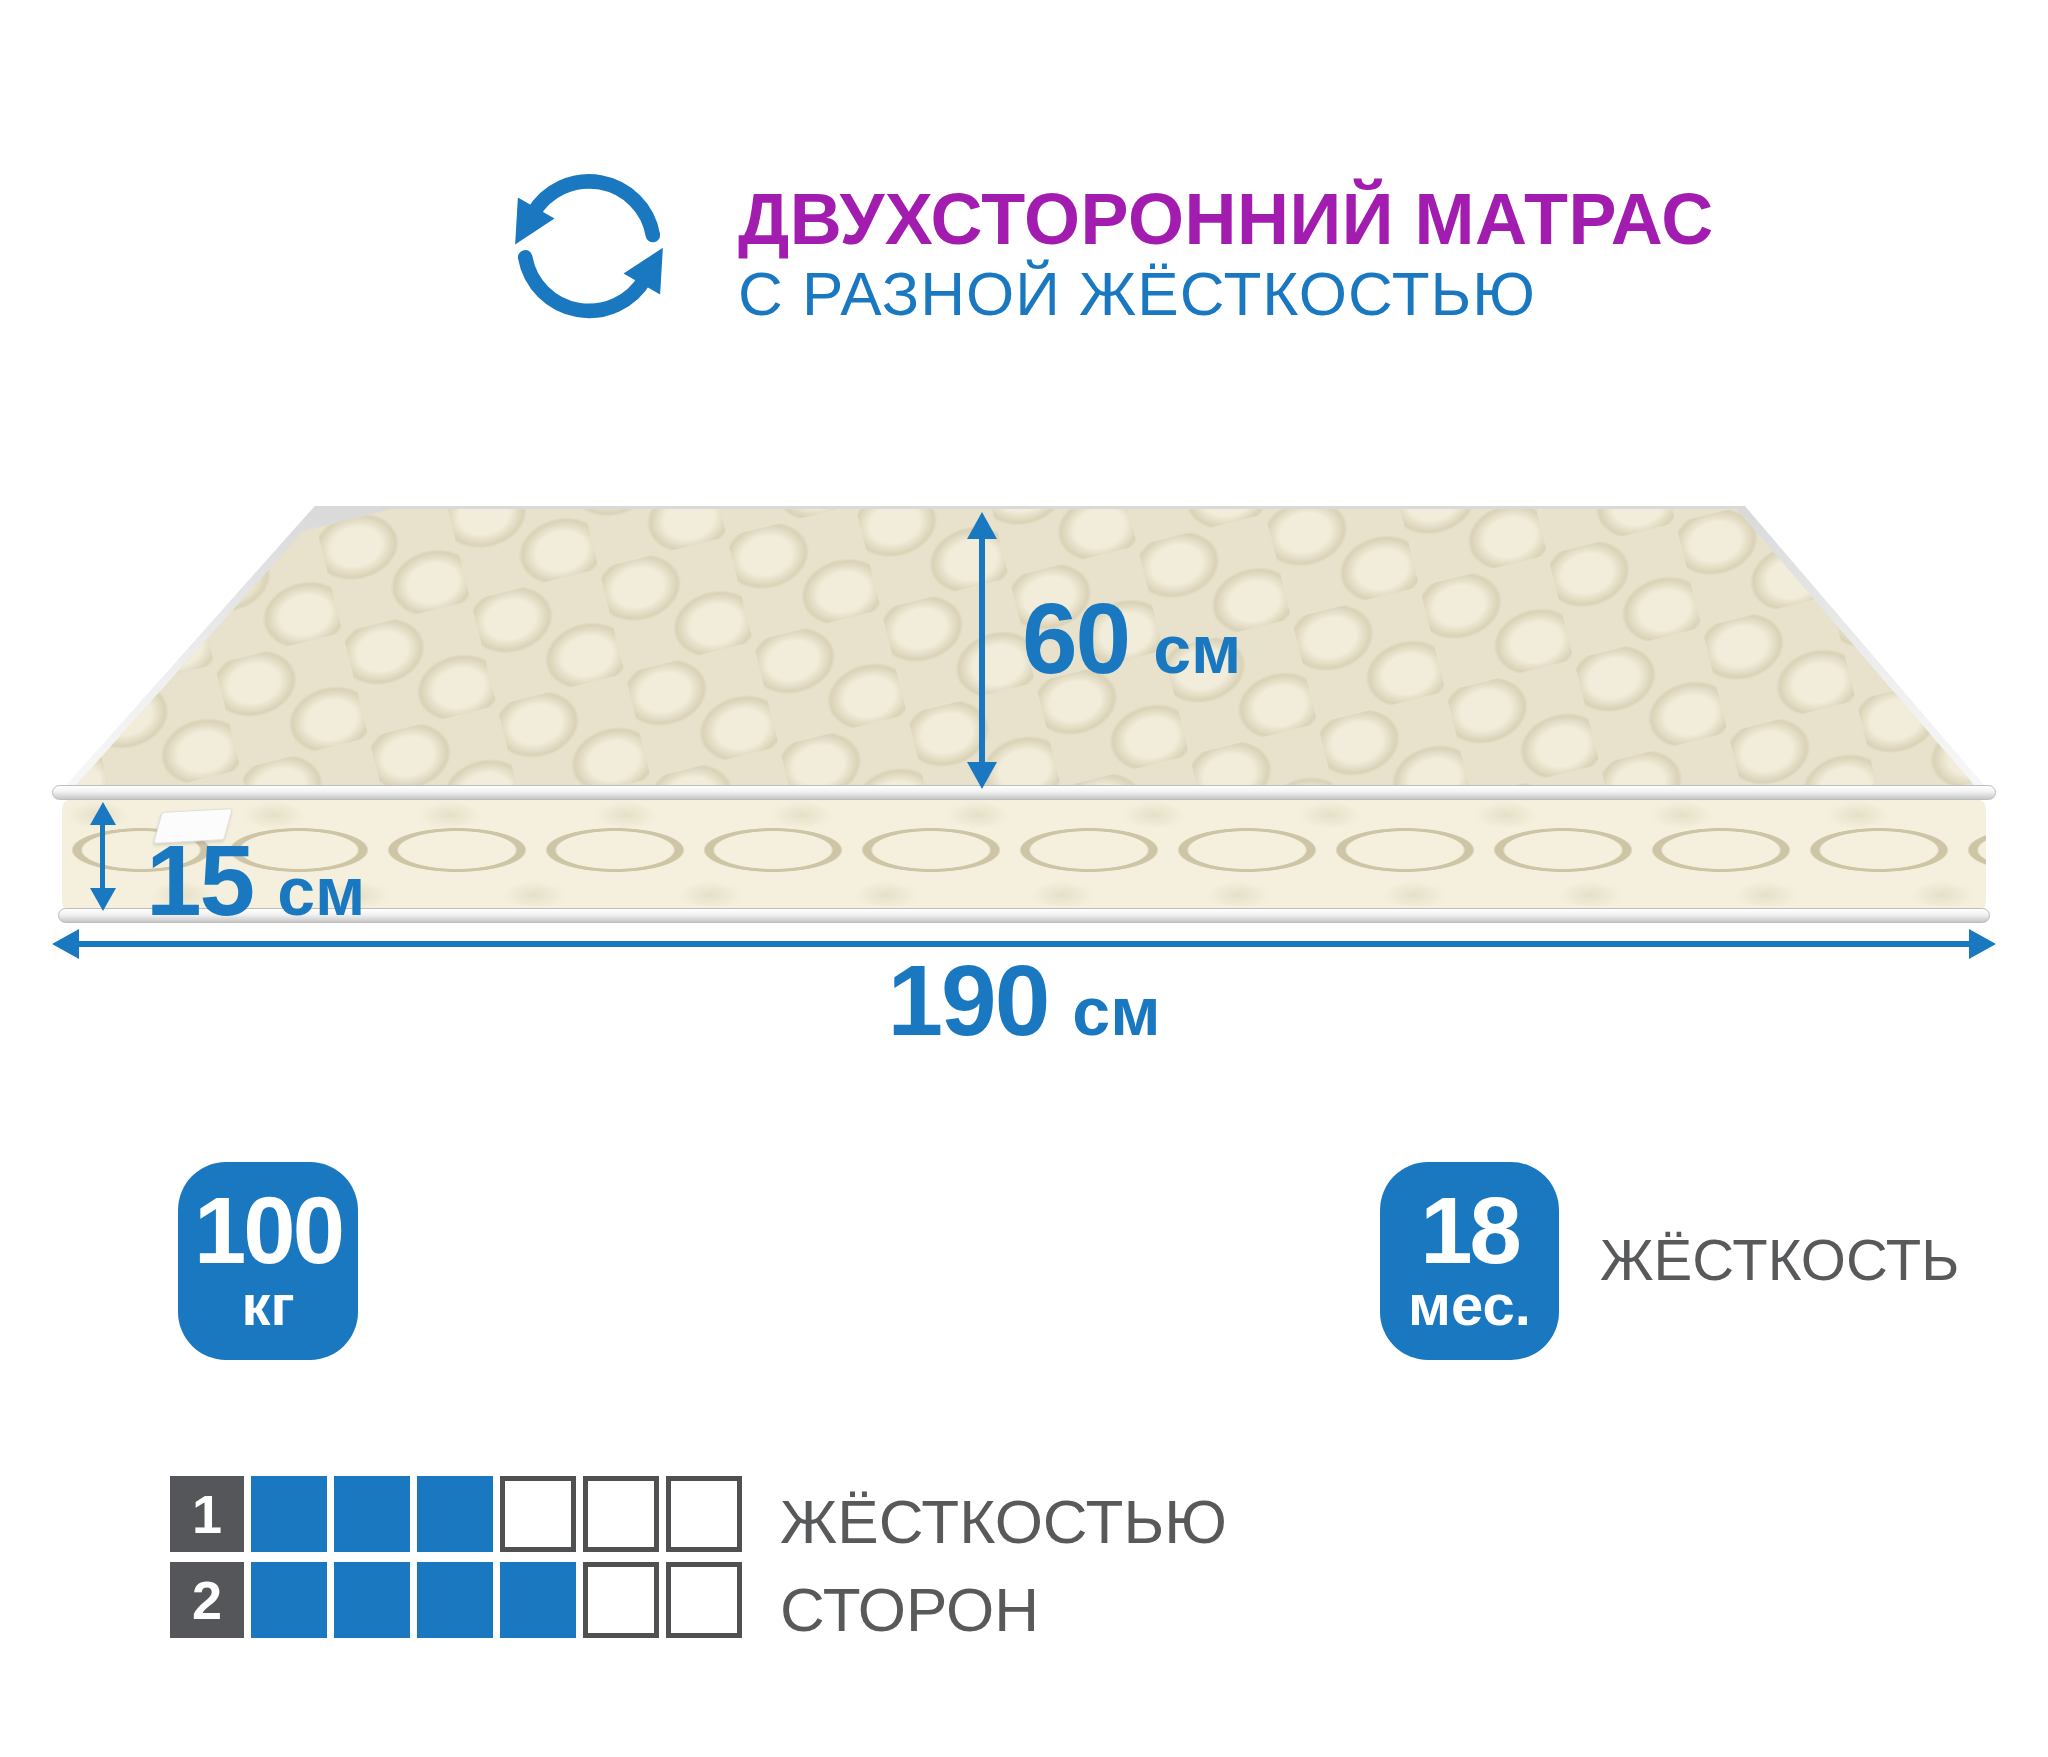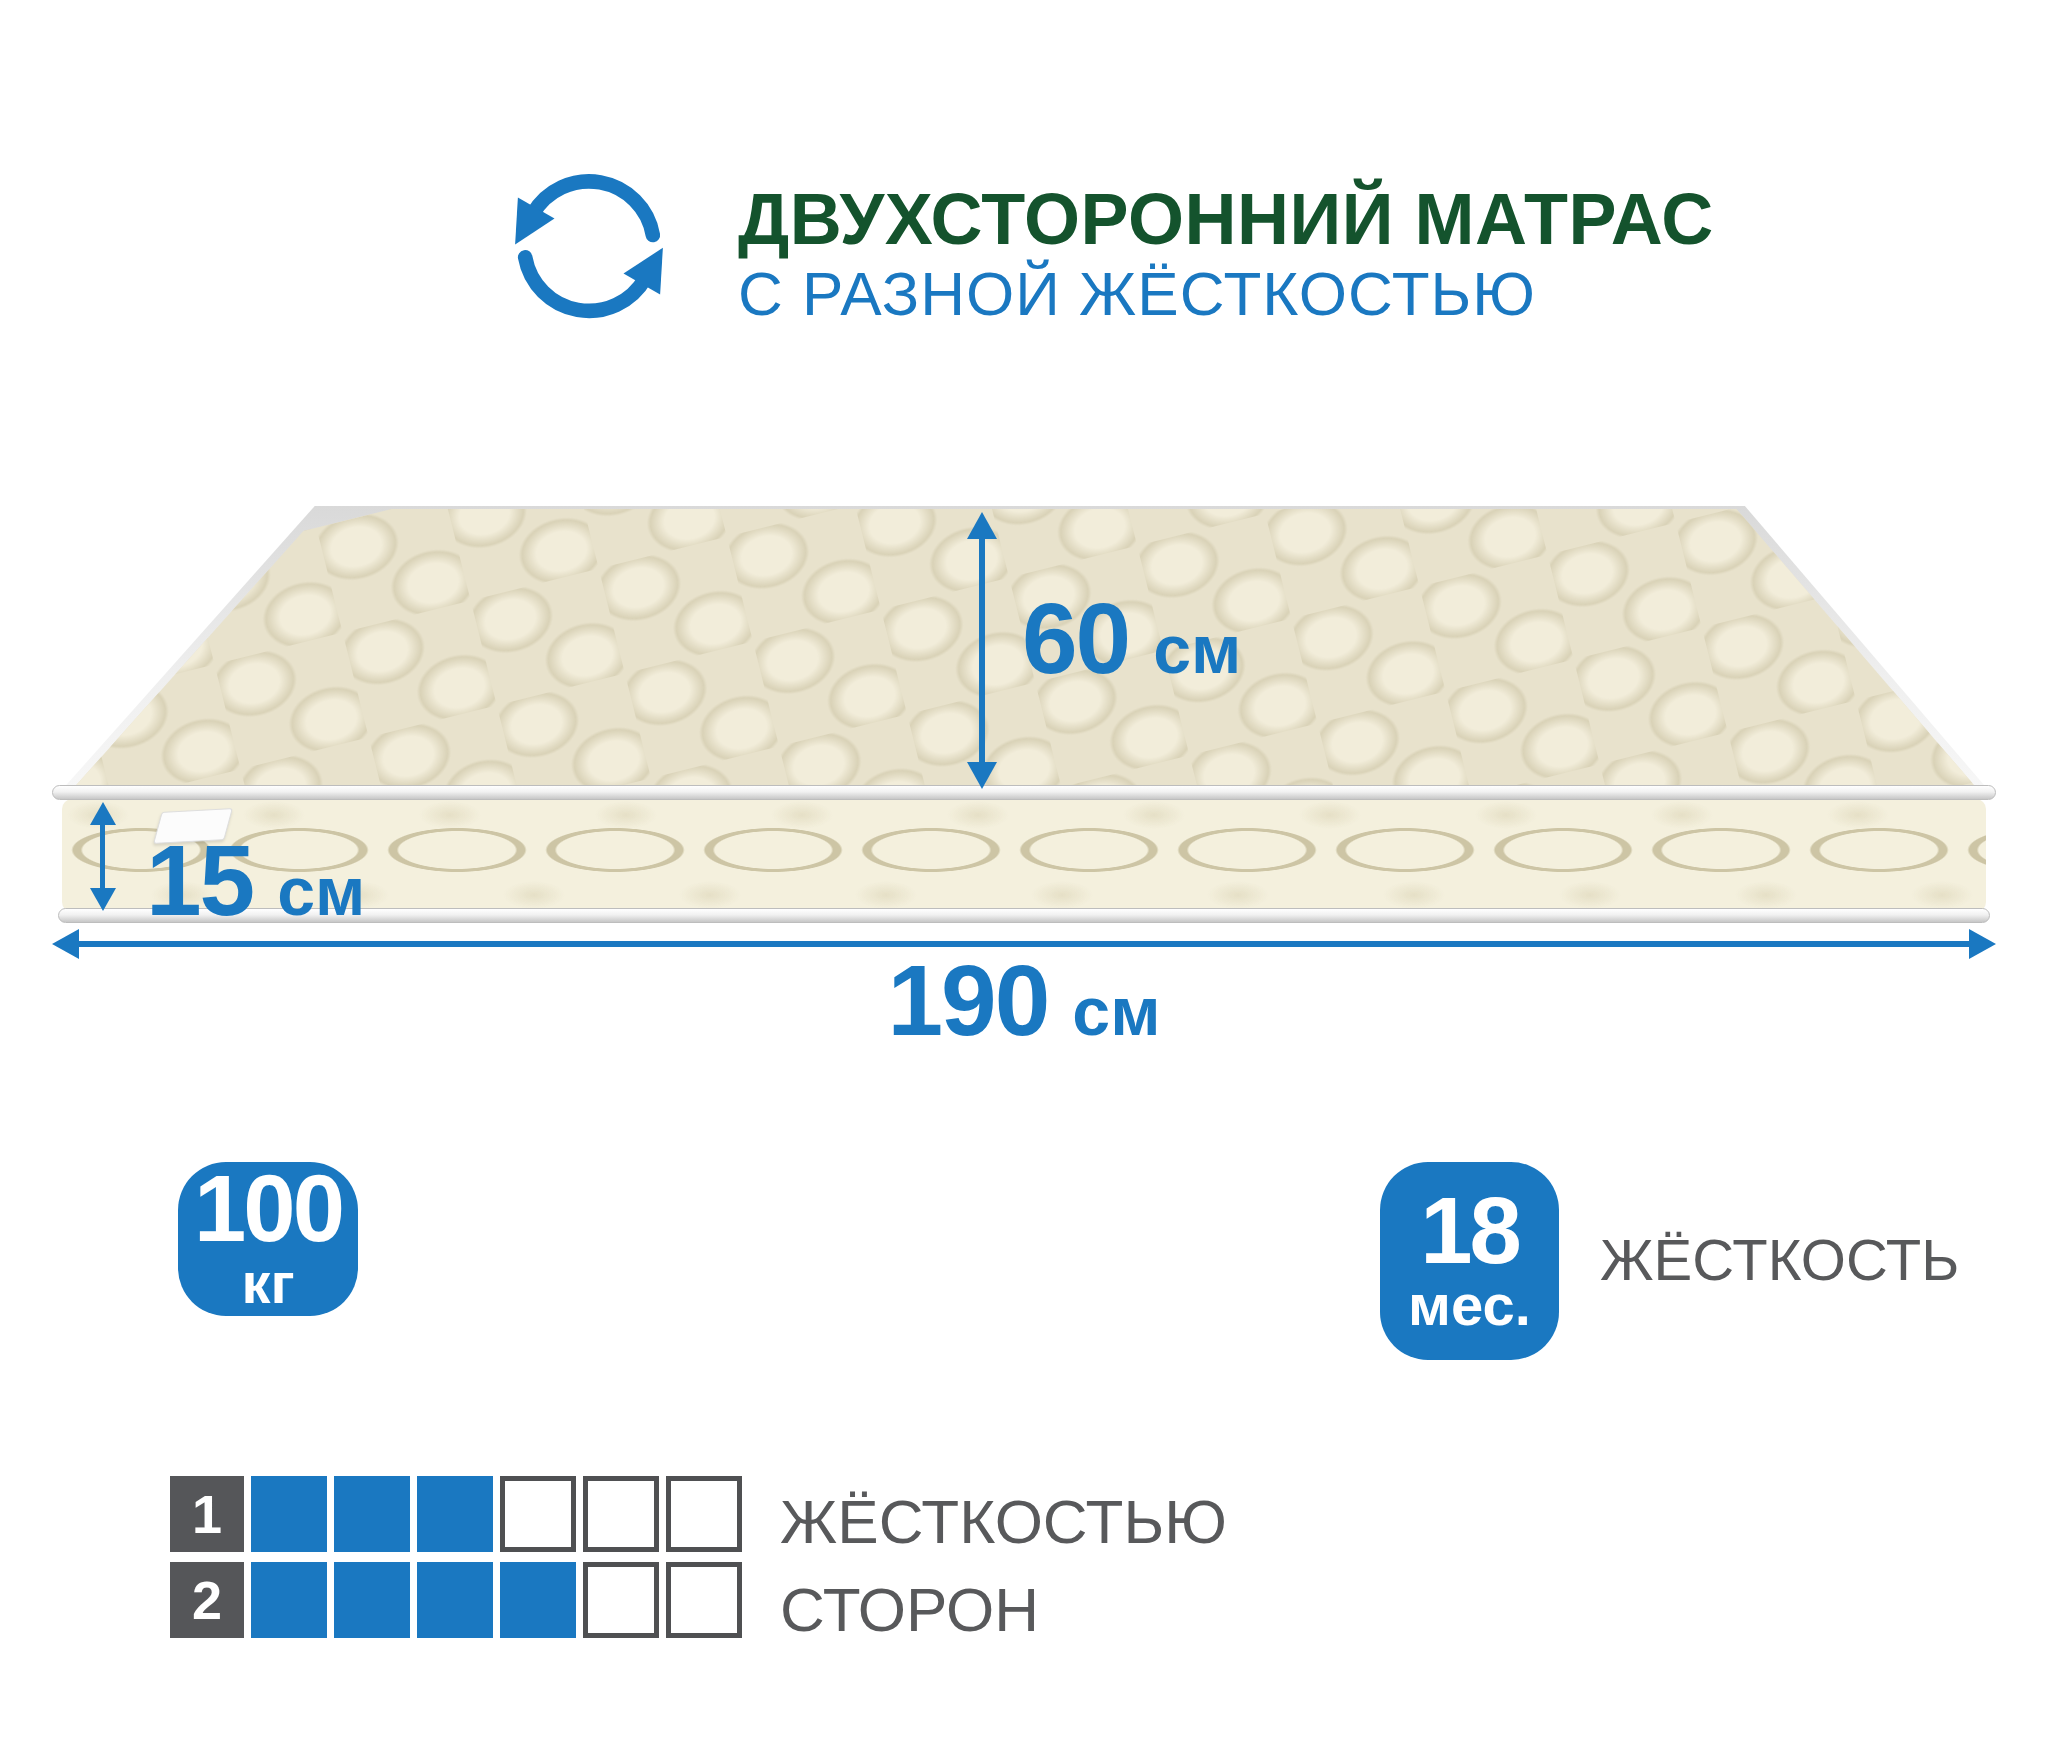--- a/index.html
+++ b/index.html
@@ -2,21 +2,21 @@
 <html style="--blue: #1a78c1; --gray: #58595b;"><head>
 <meta charset="utf-8">
 <style>
   html,body{margin:0;padding:0;background:#ffffff;}
   body{font-family:"Liberation Sans", sans-serif;}
   #canvas{position:relative;width:2048px;height:1757px;background:#ffffff;overflow:hidden;}
 
   
   .hdr-icon{position:absolute;left:505px;top:170px;width:168px;height:162px;}
   .hdr-title{position:absolute;left:738px;top:178px;font-size:72px;font-weight:bold;
-             color:#14532d;letter-spacing:.5px;white-space:nowrap;}
+             color:#a21caf;letter-spacing:.5px;white-space:nowrap;}
   .hdr-sub{position:absolute;left:738px;top:258px;font-size:62px;font-weight:400;
            color:var(--blue);letter-spacing:1px;white-space:nowrap;}
 
   
   .m-top-outer{position:absolute;left:60px;top:506px;width:1930px;height:286px;
                background:linear-gradient(180deg,#d9d9d9 0%,#efefef 60%,#f7f7f7 100%);
                clip-path:polygon(13.2% 0%,87.3% 0%,100% 100%,0% 100%);}
   .m-top-inner{position:absolute;left:10px;top:3px;right:10px;bottom:0;
                clip-path:polygon(13.25% 0%,87.25% 0%,100% 100%,0% 100%);overflow:hidden;}
   .m-quilt{position:absolute;left:-220px;top:-160px;width:2450px;height:680px;
@@ -60,21 +60,21 @@
   .dim-label{position:absolute;display:flex;align-items:baseline;gap:24px;color:var(--blue);
              white-space:nowrap;}
   .dim-label .num{font-size:100px;font-weight:bold;line-height:1;letter-spacing:-2px;}
   .dim-label .unit{font-size:68px;font-weight:bold;line-height:1;}
 
   
   .badge{position:absolute;background:var(--blue);border-radius:48px;color:#ffffff;
          display:flex;flex-direction:column;align-items:center;justify-content:center;}
   .badge .b-val{font-size:94px;font-weight:bold;line-height:.95;letter-spacing:-3px;}
   .badge .b-unit{font-size:58px;font-weight:bold;line-height:1.05;}
-  #badge-load{left:178px;top:1162px;width:180px;height:154px;text-align:right;}
+  #badge-load{left:178px;top:1162px;width:180px;height:198px;text-align:right;}
   #badge-warranty{left:1380px;top:1162px;width:179px;height:198px;}
   .badge-text{position:absolute;color:var(--gray);font-size:58px;line-height:92px;
               white-space:nowrap;}
   #load-text{left:396px;top:1166px;}
   #warranty-text{left:1600px;top:1214px;}
 
   
   #firmness-rows{position:absolute;left:170px;top:1476px;display:flex;
                  flex-direction:column;gap:10px;}
   .f-row{display:flex;gap:7px;}

